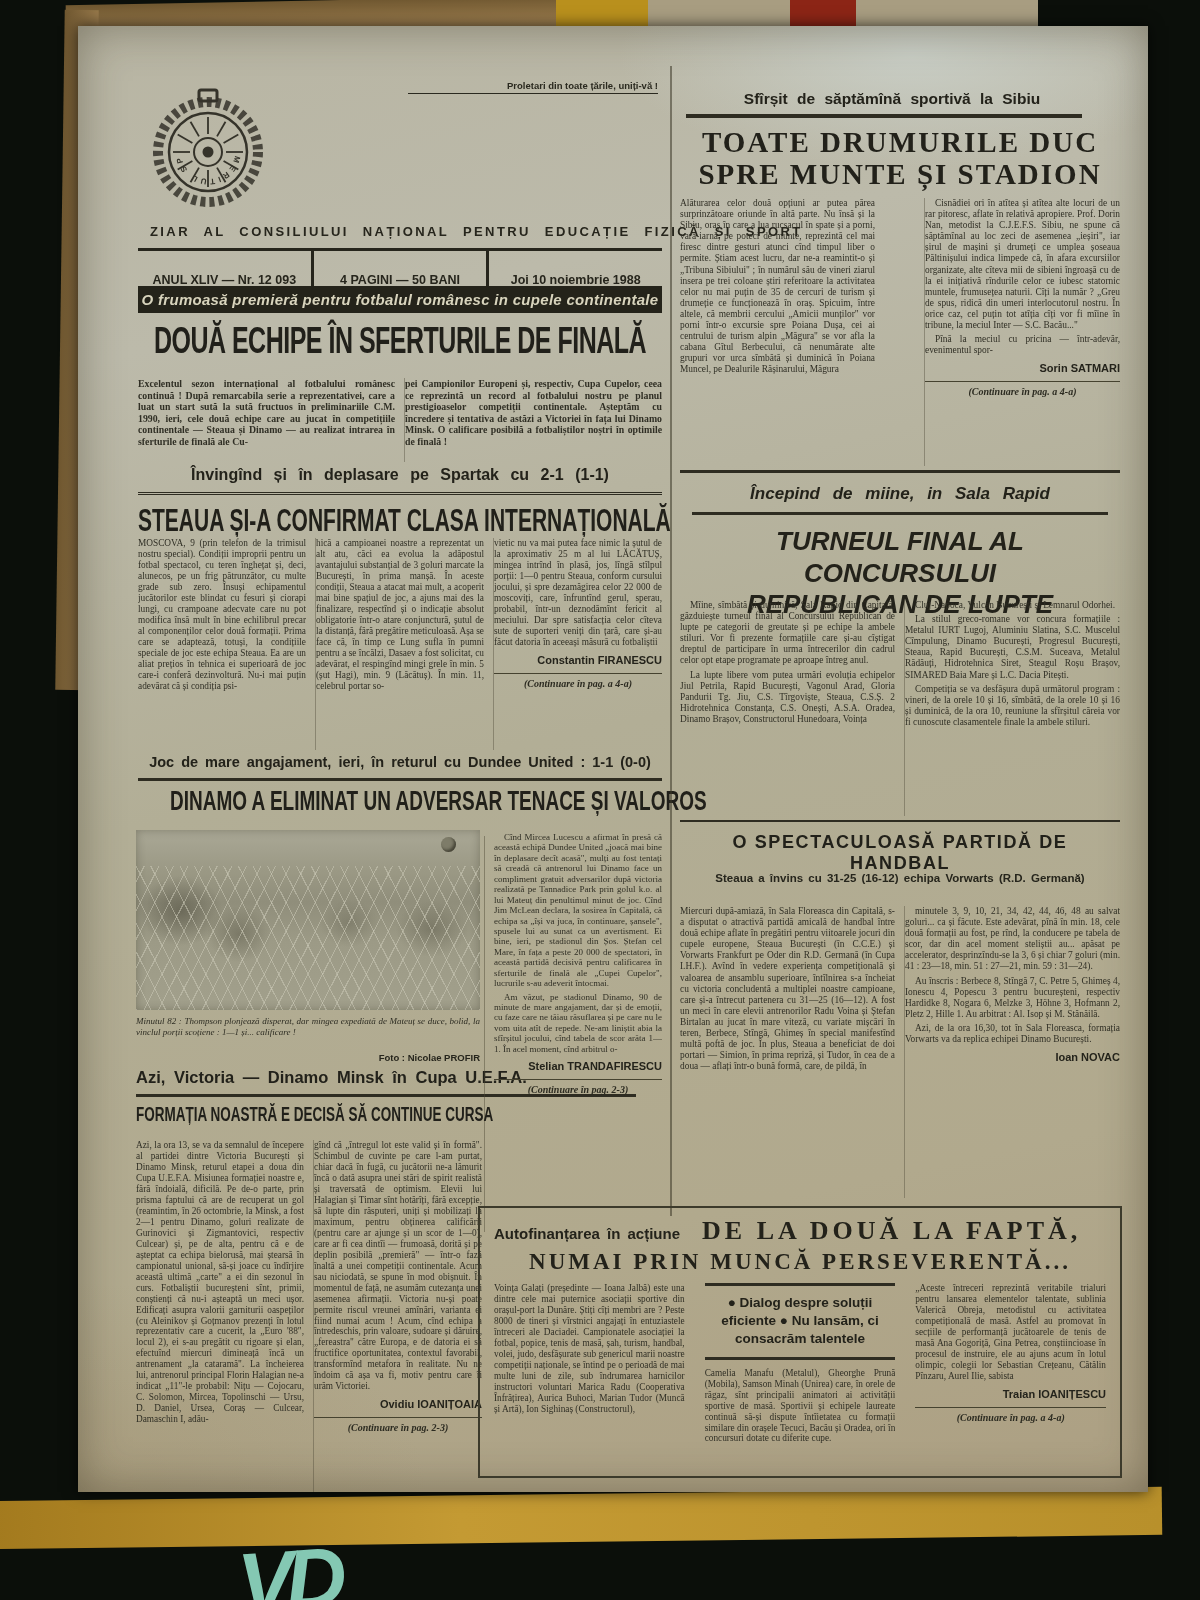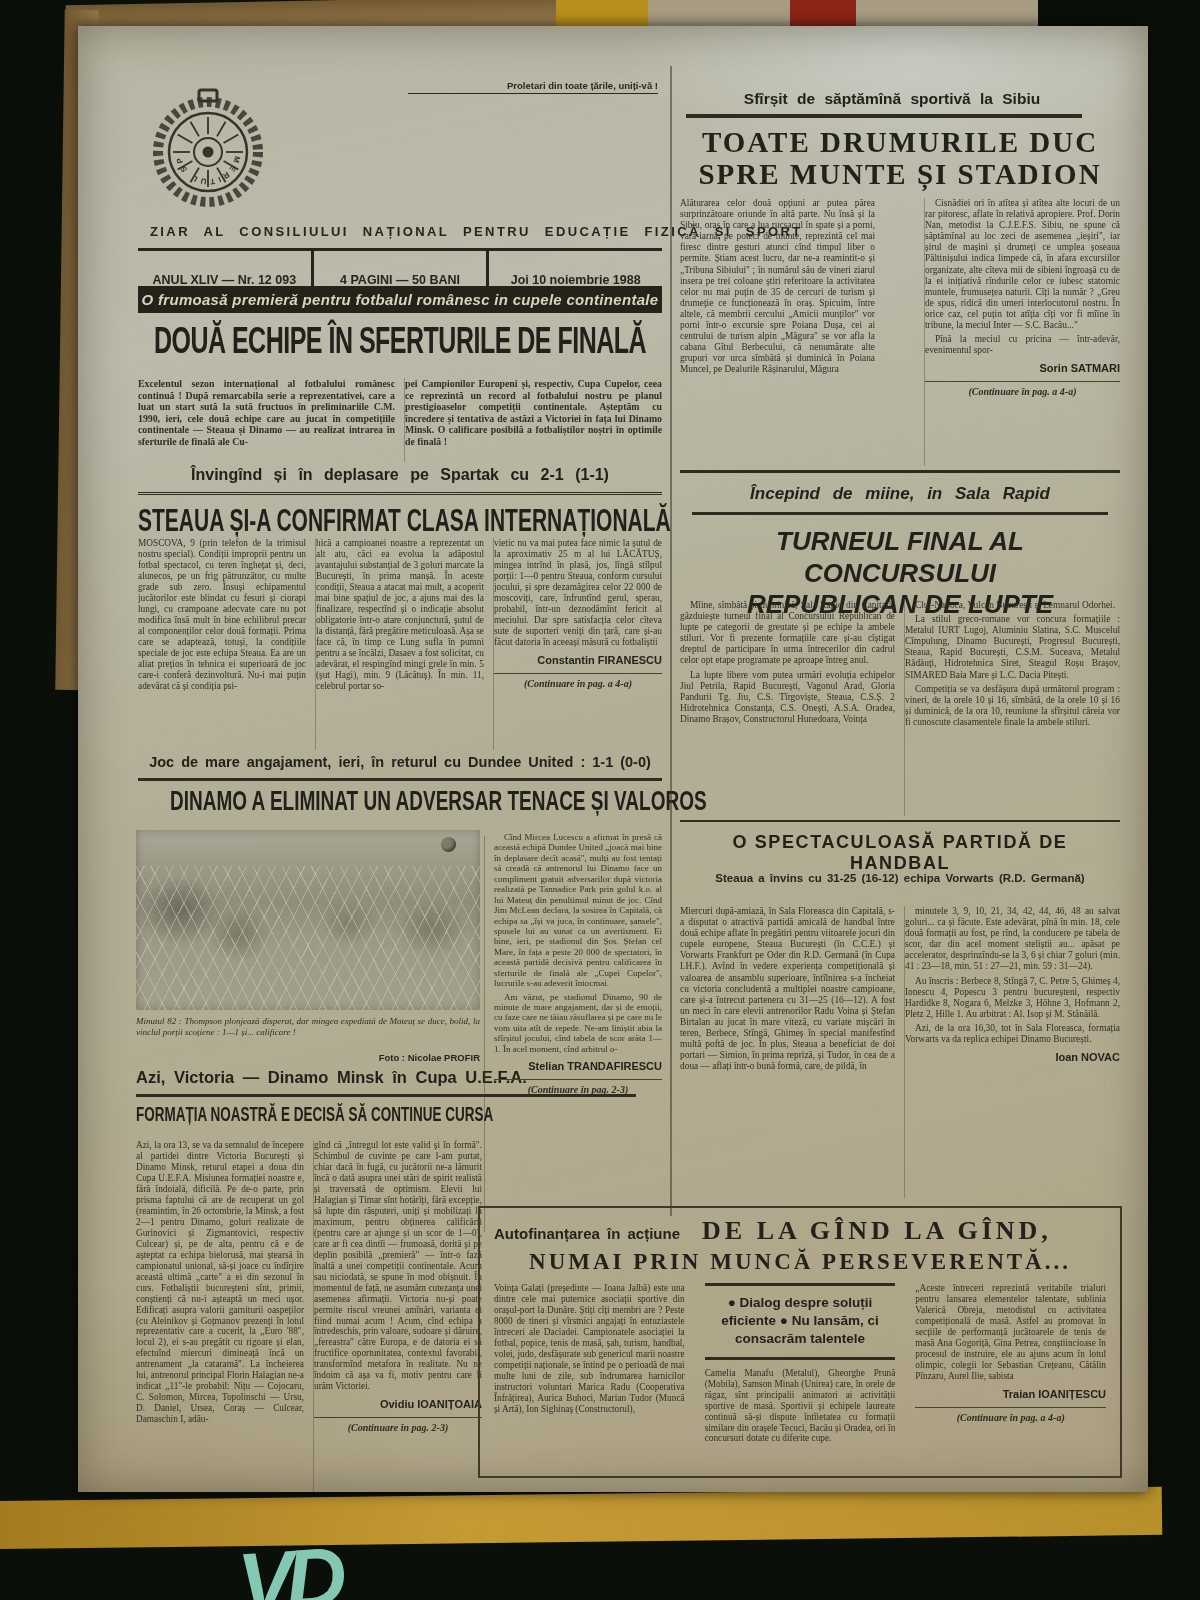--- a/index.html
+++ b/index.html
@@ -242,21 +242,21 @@
       <p>minutele 3, 9, 10, 21, 34, 42, 44, 46, 48 au salvat goluri... ca și făcute. Este adevărat, pînă în min. 18, cele două formații au fost, pe rînd, la conducere pe tabela de scor, dar din acel moment steliștii au... apăsat pe accelerator, desprinzîndu-se la 3, 6 și chiar 7 goluri (min. 41 : 23—18, min. 51 : 27—21, min. 59 : 31—24).</p>
       <p>Au înscris : Berbece 8, Stîngă 7, C. Petre 5, Ghimeș 4, Ionescu 4, Popescu 3 pentru bucureșteni, respectiv Hardidke 8, Nogara 6, Melzke 3, Höhne 3, Hofmann 2, Pletz 2, Hille 1. Au arbitrat : Al. Isop și M. Stănăilă.</p>
       <p>Azi, de la ora 16,30, tot în Sala Floreasca, formația Vorwarts va da replica echipei Dinamo București.</p>
       <div class="sig">Ioan NOVAC</div>
     </div>
   </div>
 
   <div class="autobox">
     <div class="auto-head">
       <div class="auto-kicker">Autofinanțarea în acțiune</div>
-      <div class="auto-h1">DE LA GÎND LA GÎND,</div>
+      <div class="auto-h1">DE LA DOUĂ LA FAPTĂ,</div>
     </div>
     <div class="auto-h2">NUMAI PRIN MUNCĂ PERSEVERENTĂ...</div>
     <div class="auto-cols bodytext">
       <div class="col">Voința Galați (președinte — Ioana Jalbă) este una dintre cele mai puternice asociații sportive din orașul-port la Dunăre. Știți cîți membri are ? Peste 8000 de tineri și vîrstnici angajați în entuziastele întreceri ale Daciadei. Campionatele asociației la fotbal, popice, tenis de masă, șah, turism, handbal, volei, judo, desfășurate sub genericul marii noastre competiții naționale, se întind pe o perioadă de mai multe luni de zile, sub îndrumarea harnicilor instructori voluntari Marica Radu (Cooperativa Înfrățirea), Aurica Buhoci, Marian Tudor (Muncă și Artă), Ion Sighinaș (Constructorul),</div>
       <div class="col">
         <div class="pullquote">● Dialog despre soluții eficiente ● Nu lansăm, ci consacrăm talentele</div>
         <span>Camelia Manafu (Metalul), Gheorghe Prună (Mobila), Samson Minah (Unirea) care, în orele de răgaz, sînt principalii animatori ai activității sportive de masă. Sportivii și echipele laureate continuă să-și dispute întîietatea cu formații similare din orașele Tecuci, Bacău și Oradea, ori în concursuri dotate cu diferite cupe.</span>
       </div>
       <div class="col">
         <span>„Aceste întreceri reprezintă veritabile trialuri pentru lansarea elementelor talentate, sublinia Valerică Obreja, metodistul cu activitatea competițională de masă. Astfel au promovat în secțiile de performanță jucătoarele de tenis de masă Ana Gogoriță, Gina Petrea, conștiincioase în procesul de instruire, ele au ajuns acum în lotul olimpic, colegii lor Sebastian Crețeanu, Cătălin Pînzaru, Aurel Ilie, sabista</span>

